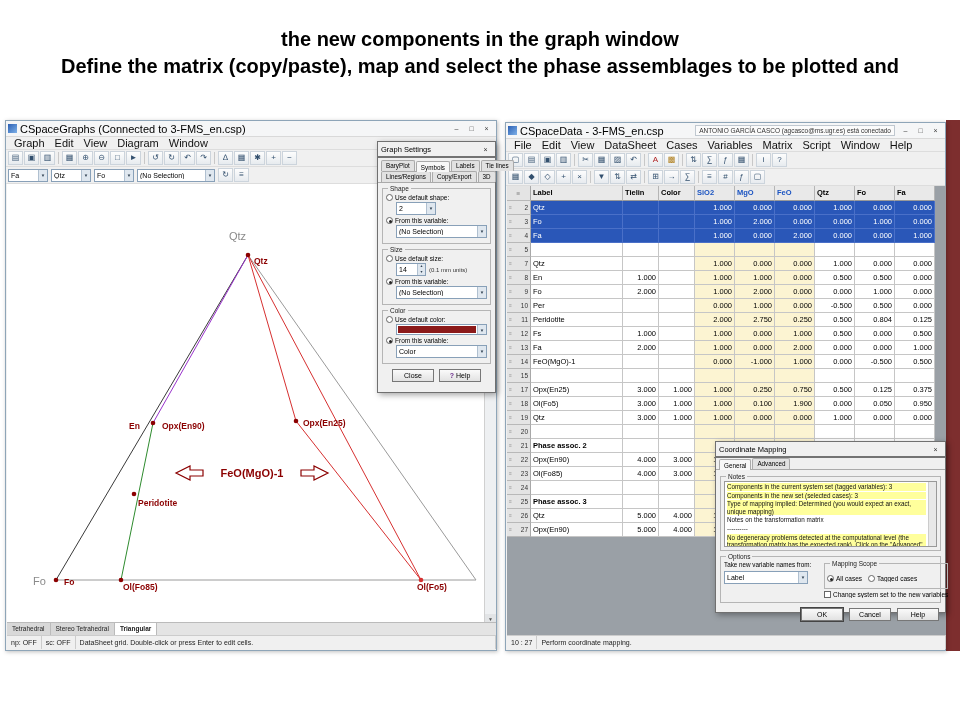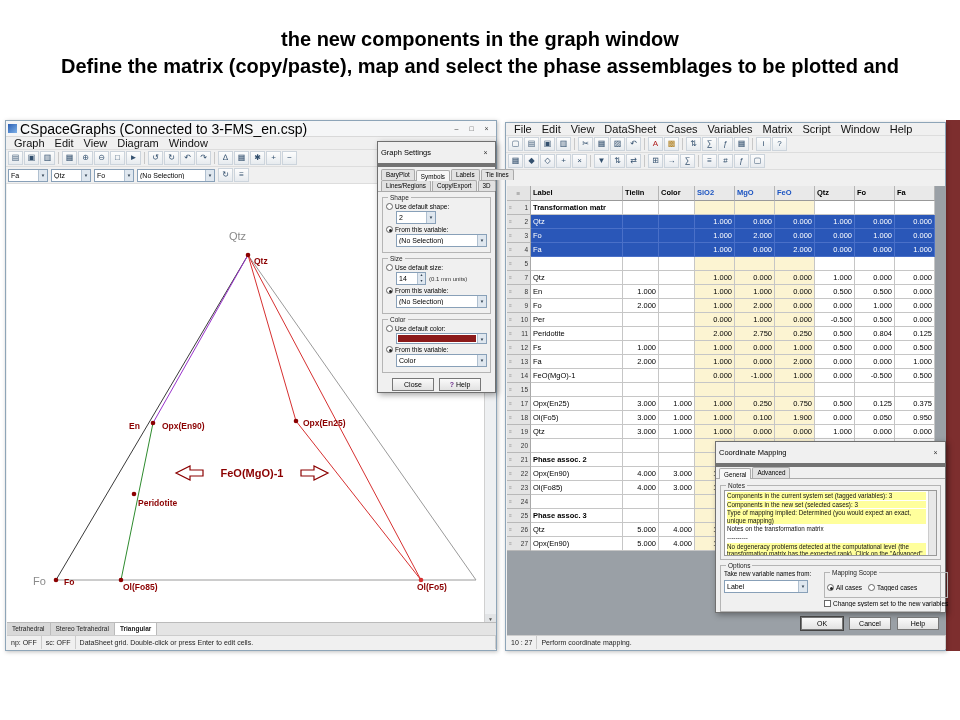--- a/index.html
+++ b/index.html
@@ -8,21 +8,21 @@
 
   
   .slide-title{position:absolute;top:26px;left:0;width:100%;text-align:center;font-weight:bold;font-size:20px;line-height:27px}
   .maroon-strip{position:absolute;left:946px;top:120px;width:14px;height:531px;background:#7d2e2e}
 
   
   .window{position:absolute;background:#f0f0f0;border:1px solid #8ea5b8;box-shadow:1px 1px 4px rgba(0,0,0,.25)}
   .win-graphs{left:5px;top:120px;width:492px;height:531px}
   .win-data{left:505px;top:122px;width:441px;height:529px}
   .titlebar{height:16px;display:flex;align-items:center;background:#f5f6f7;border-bottom:1px solid #d9d9d9;padding:0 2px;gap:3px}
-  .titlebar .title{font-size:14px;white-space:nowrap;overflow:hidden}
+  .titlebar .title{font-size:11px;white-space:nowrap;overflow:hidden}
   .appicon{width:9px;height:9px;background:linear-gradient(135deg,#2b5fb4,#7eb1e8);display:inline-block;flex:none}
   .tspacer{flex:1}
   .account{font-size:6.5px;color:#333;border:1px solid #c0c8d0;background:#fbfbfb;padding:0 3px;height:11px;line-height:9px;white-space:nowrap;overflow:hidden;max-width:218px}
   .winbtns{display:flex;flex:none}
   .wbtn{width:15px;height:12px;font-size:7px;line-height:12px;text-align:center;color:#444}
   .menubar{height:13px;display:flex;align-items:center;padding:0 3px;background:#f0f0f0;border-bottom:1px solid #ddd}
   .mi{font-size:11px;padding:0 5px;color:#111;white-space:nowrap}
   .toolbar{height:17px;display:flex;align-items:center;padding:0 2px;gap:1px;background:#f0f0f0;border-bottom:1px solid #ddd}
   .tbtn{width:15px;height:14px;border:1px solid #ccd4dc;background:linear-gradient(#fdfdfd,#e7ebef);font-size:8px;line-height:12px;text-align:center;color:#33506e;flex:none;overflow:hidden}
   .tsep{width:1px;height:12px;background:#c8c8c8;margin:0 2px;flex:none}
@@ -72,21 +72,21 @@
   .hc.tagged{color:#1b54c2}
   .corner{justify-content:center;color:#888}
   .grid-row:not(.selected):not(.header) > .cell:nth-child(n+5):nth-child(-n+7){background:#fcf4d2}
   .grid-row.selected > .cell:nth-child(n+2){background:#2a57b8;color:#fff;border-right-color:#4a70c8;border-bottom-color:#4a70c8}
   .grid-row.section > .cell:nth-child(2){font-weight:bold}
 
   
   .dialog{position:absolute;background:#f0f0f0;border:1px solid #707070;box-shadow:2px 2px 6px rgba(0,0,0,.35);z-index:30}
   .settings-dlg{left:371px;top:20px;width:119px;height:252px;z-index:40}
   .map-dlg{left:209px;top:318px;width:231px;height:172px}
-  .dlg-title{height:25px;display:flex;align-items:center;border-bottom:4px solid #737373;font-size:7.5px;padding:0 3px;background:#f0f0f0;white-space:nowrap;overflow:hidden}
+  .dlg-title{height:16px;display:flex;align-items:center;border-bottom:2px solid #737373;font-size:7.5px;padding:0 3px;background:#f0f0f0;white-space:nowrap;overflow:hidden}
   .dlg-close{margin-left:auto;width:13px;text-align:center;font-size:7px;color:#333;flex:none}
   .dlg-tabs{display:flex;padding:2px 3px 0;height:13px}
   .dlg-tabs2{padding-top:0;height:12px;border-bottom:1px solid #aaa}
   .dtab{font-size:6.3px;padding:0 4px;line-height:10px;border:1px solid #aaa;border-bottom:none;background:#e2e2e2;border-radius:2px 2px 0 0;margin-right:1px;white-space:nowrap}
   .dtab.active{background:#f7f7f7;position:relative;top:1px;line-height:11px}
   .grp{border:1px solid #b5b5b5;margin:5px 4px 3px;padding:4px 3px 3px;position:relative}
   .grp-label{position:absolute;top:-4px;left:5px;background:#f0f0f0;font-size:6.5px;padding:0 2px;color:#222;line-height:7px}
   .optrow{display:flex;align-items:center;font-size:6.5px;margin:1px 0;white-space:nowrap}
   .optrow.inline{display:inline-flex;margin-right:6px}
   .optxt{overflow:hidden}
@@ -325,20 +325,31 @@
       <span class="stab active">Triangular</span>
     </div>
   <div class="statusbar">
     <span class="sbcell">np: OFF</span>
     <span class="sbcell">sc: OFF</span>
     <span class="sbcell sbmsg">DataSheet grid. Double-click or press Enter to edit cells.</span>
   </div>
 </div>
 
 <div class="window win-data">
+  <div class="titlebar">
+    <span class="appicon"></span>
+    <span class="title">CSpaceData - 3-FMS_en.csp</span>
+    <span class="tspacer"></span>
+    <span class="account">ANTONIO GARCÍA CASCO (agcasco@ms.ugr.es) está conectado</span>
+    <span class="winbtns">
+      <span class="wbtn">–</span>
+      <span class="wbtn">□</span>
+      <span class="wbtn">×</span>
+    </span>
+  </div>
   <div class="menubar" id="data-menu">
       <span class="mi">File</span>
       <span class="mi">Edit</span>
       <span class="mi">View</span>
       <span class="mi">DataSheet</span>
       <span class="mi">Cases</span>
       <span class="mi">Variables</span>
       <span class="mi">Matrix</span>
       <span class="mi">Script</span>
       <span class="mi">Window</span>
@@ -394,35 +405,20 @@
           <div class="cell hc lbl">Label</div>
           <div class="cell hc lbl">Tielin</div>
           <div class="cell hc lbl">Color</div>
           <div class="cell hc lbl tagged">SiO2</div>
           <div class="cell hc lbl tagged">MgO</div>
           <div class="cell hc lbl tagged">FeO</div>
           <div class="cell hc lbl">Qtz</div>
           <div class="cell hc lbl">Fo</div>
           <div class="cell hc lbl">Fa</div>
         </div>
-        <div class="grid-row section">
-          <div class="cell gutter">
-            <span class="gic">≡</span>
-            <span class="gnum">1</span>
-          </div>
-          <div class="cell lbl">Transformation matr</div>
-          <div class="cell num"></div>
-          <div class="cell num"></div>
-          <div class="cell num"></div>
-          <div class="cell num"></div>
-          <div class="cell num"></div>
-          <div class="cell num"></div>
-          <div class="cell num"></div>
-          <div class="cell num"></div>
-        </div>
         <div class="grid-row selected">
           <div class="cell gutter">
             <span class="gic">≡</span>
             <span class="gnum">2</span>
           </div>
           <div class="cell lbl">Qtz</div>
           <div class="cell num"></div>
           <div class="cell num"></div>
           <div class="cell num">1.000</div>
           <div class="cell num">0.000</div>

